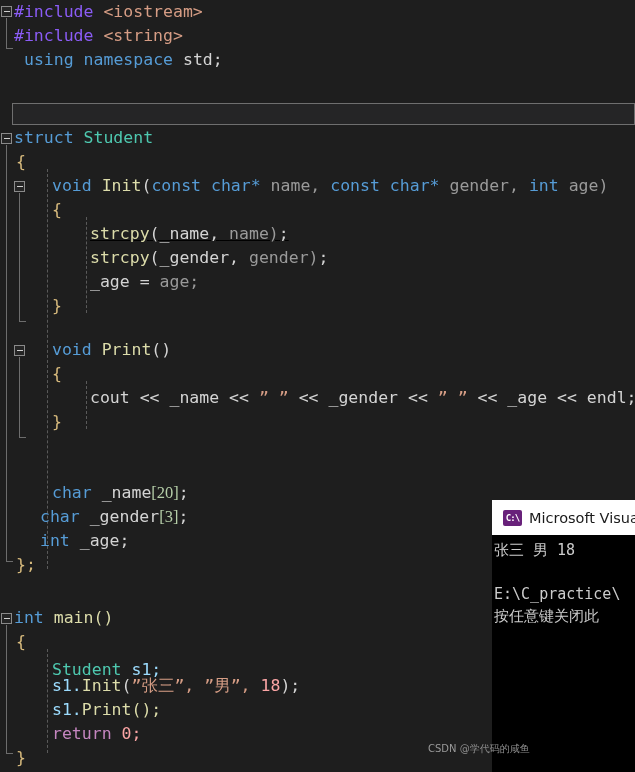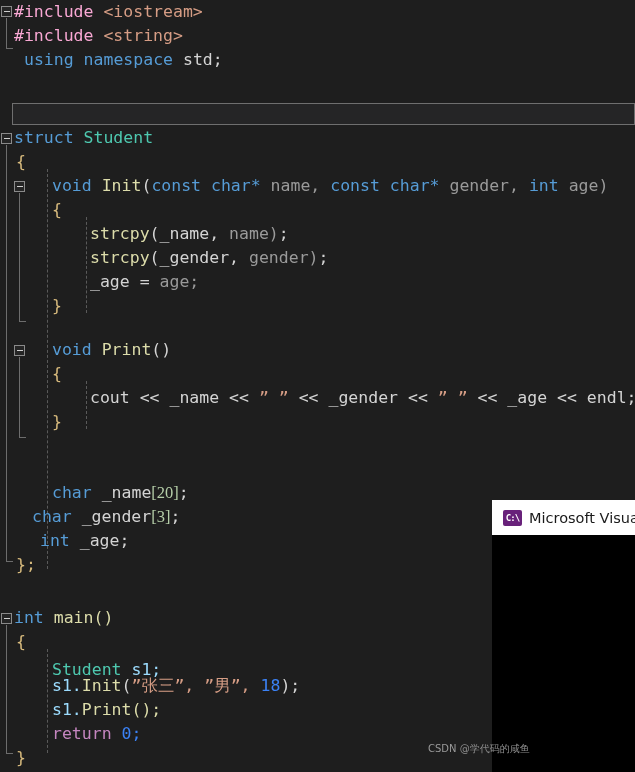--- a/index.html
+++ b/index.html
@@ -41,24 +41,24 @@
     letter-spacing: 0px;
   }
 
   .line.blank { }
 
   
   .kw      { color: #569cd6; }   
   .type    { color: #4ec9b0; }   
   .fn      { color: #dcdcaa; }   
   .str     { color: #d69d85; }   
-  .num     { color: #3b82f6; }   
+  .num     { color: #fca5a5; }   
   .ident   { color: #d4d4d4; }   
   .param   { color: #9a9a9a; }   
-  .pp      { color: #f9a8d4; }   
+  .pp      { color: #8b5cf6; }   
   .punc    { color: #d4d4d4; }
   .ctrl    { color: #c586c0; }   
   .var     { color: #9cdcfe; }   
   .brace   { color: #d7ba7d; }   
   .bracket { color: #b5cea8; font-family: Liberation Serif, serif; }
 
   
   .fold-box {
     position: absolute;
     width: 11px;
@@ -226,21 +226,21 @@
     <div class="line blank" style="top:72px;position:absolute;left:0;right:0;"></div>
 
     <div class="line" style="top:126px;position:absolute;left:0;right:0;"><span class="kw">struct</span><span> </span><span class="type">Student</span></div>
 
     <div class="line" style="top:150px;position:absolute;left:0;right:0;padding-left:16px;"><span class="brace">{</span></div>
 
     <div class="line" style="top:174px;position:absolute;left:0;right:0;padding-left:52px;"><span class="kw">void</span><span> </span><span class="fn">Init</span><span class="punc">(</span><span class="kw">const</span><span> </span><span class="kw">char</span><span class="kw">*</span><span> </span><span class="param">name,</span><span> </span><span class="kw">const</span><span> </span><span class="kw">char</span><span class="kw">*</span><span> </span><span class="param">gender,</span><span> </span><span class="kw">int</span><span> </span><span class="param">age)</span></div>
 
     <div class="line" style="top:198px;position:absolute;left:0;right:0;padding-left:52px;"><span class="brace">{</span></div>
 
-    <div class="line" style="top:222px;position:absolute;left:0;right:0;padding-left:90px;"><span class="fn">strcpy</span><span class="punc">(</span><span class="ident">_name,</span><span> </span><span class="param">name)</span><span class="punc">;</span></div>
+    <div class="line" style="top:222px;position:absolute;left:0;right:0;padding-left:90px;text-decoration:underline;"><span class="fn">strcpy</span><span class="punc">(</span><span class="ident">_name,</span><span> </span><span class="param">name)</span><span class="punc">;</span></div>
 
     <div class="line" style="top:246px;position:absolute;left:0;right:0;padding-left:90px;"><span class="fn">strcpy</span><span class="punc">(</span><span class="ident">_gender,</span><span> </span><span class="param">gender)</span><span class="punc">;</span></div>
 
     <div class="line" style="top:270px;position:absolute;left:0;right:0;padding-left:90px;"><span class="ident">_age</span><span> </span><span class="punc">=</span><span> </span><span class="param">age;</span></div>
 
     <div class="line" style="top:294px;position:absolute;left:0;right:0;padding-left:52px;"><span class="brace">}</span></div>
 
     <div class="line blank" style="top:318px;position:absolute;left:0;right:0;"></div>
 
     <div class="line" style="top:338px;position:absolute;left:0;right:0;padding-left:52px;"><span class="kw">void</span><span> </span><span class="fn">Print</span><span class="punc">()</span></div>
@@ -249,21 +249,21 @@
 
     <div class="line" style="top:386px;position:absolute;left:0;right:0;padding-left:90px;"><span class="ident">cout</span><span> </span><span class="punc">&lt;&lt;</span><span> </span><span class="ident">_name</span><span> </span><span class="punc">&lt;&lt;</span><span> </span><span class="str">” ”</span><span> </span><span class="punc">&lt;&lt;</span><span> </span><span class="ident">_gender</span><span> </span><span class="punc">&lt;&lt;</span><span> </span><span class="str">” ”</span><span> </span><span class="punc">&lt;&lt;</span><span> </span><span class="ident">_age</span><span> </span><span class="punc">&lt;&lt;</span><span> </span><span class="ident">endl;</span></div>
 
     <div class="line" style="top:410px;position:absolute;left:0;right:0;padding-left:52px;"><span class="brace">}</span></div>
 
     <div class="line blank" style="top:434px;position:absolute;left:0;right:0;"></div>
     <div class="line blank" style="top:458px;position:absolute;left:0;right:0;"></div>
 
     <div class="line" style="top:481px;position:absolute;left:0;right:0;padding-left:52px;"><span class="kw">char</span><span> </span><span class="ident">_name</span><span class="bracket">[20]</span><span class="punc">;</span></div>
 
-    <div class="line" style="top:505px;position:absolute;left:0;right:0;padding-left:32px;"><span class="kw">char</span><span> </span><span class="ident">_gender</span><span class="bracket">[3]</span><span class="punc">;</span></div>
+    <div class="line" style="top:505px;position:absolute;left:0;right:0;padding-left:40px;"><span class="kw">char</span><span> </span><span class="ident">_gender</span><span class="bracket">[3]</span><span class="punc">;</span></div>
 
     <div class="line" style="top:529px;position:absolute;left:0;right:0;padding-left:40px;"><span class="kw">int</span><span> </span><span class="ident">_age;</span></div>
 
     <div class="line" style="top:553px;position:absolute;left:0;right:0;padding-left:16px;"><span class="brace">};</span></div>
 
     <div class="line blank" style="top:577px;position:absolute;left:0;right:0;"></div>
 
     <div class="line" style="top:606px;position:absolute;left:0;right:0;"><span class="kw">int</span><span> </span><span class="fn">main()</span></div>
 
     <div class="line" style="top:630px;position:absolute;left:0;right:0;padding-left:16px;"><span class="brace">{</span></div>
@@ -284,15 +284,21 @@
 
 </div>
 
 <div id="console">
   <div id="console-title">
     <div id="console-icon">
         <span>C:\</span>
       </div>
     <div id="console-title-text">Microsoft Visua</div>
   </div>
+  <div id="console-body">
+    <div class="cons-line">张三 男 18</div>
+    <div class="cons-line gap"></div>
+    <div class="cons-line">E:\C_practice\</div>
+    <div class="cons-line">按任意键关闭此</div>
+  </div>
 </div>
 
 <div id="watermark"><span>CSDN </span><span class="wm-over">@学代码的咸鱼</span></div>
 
 </body></html>

